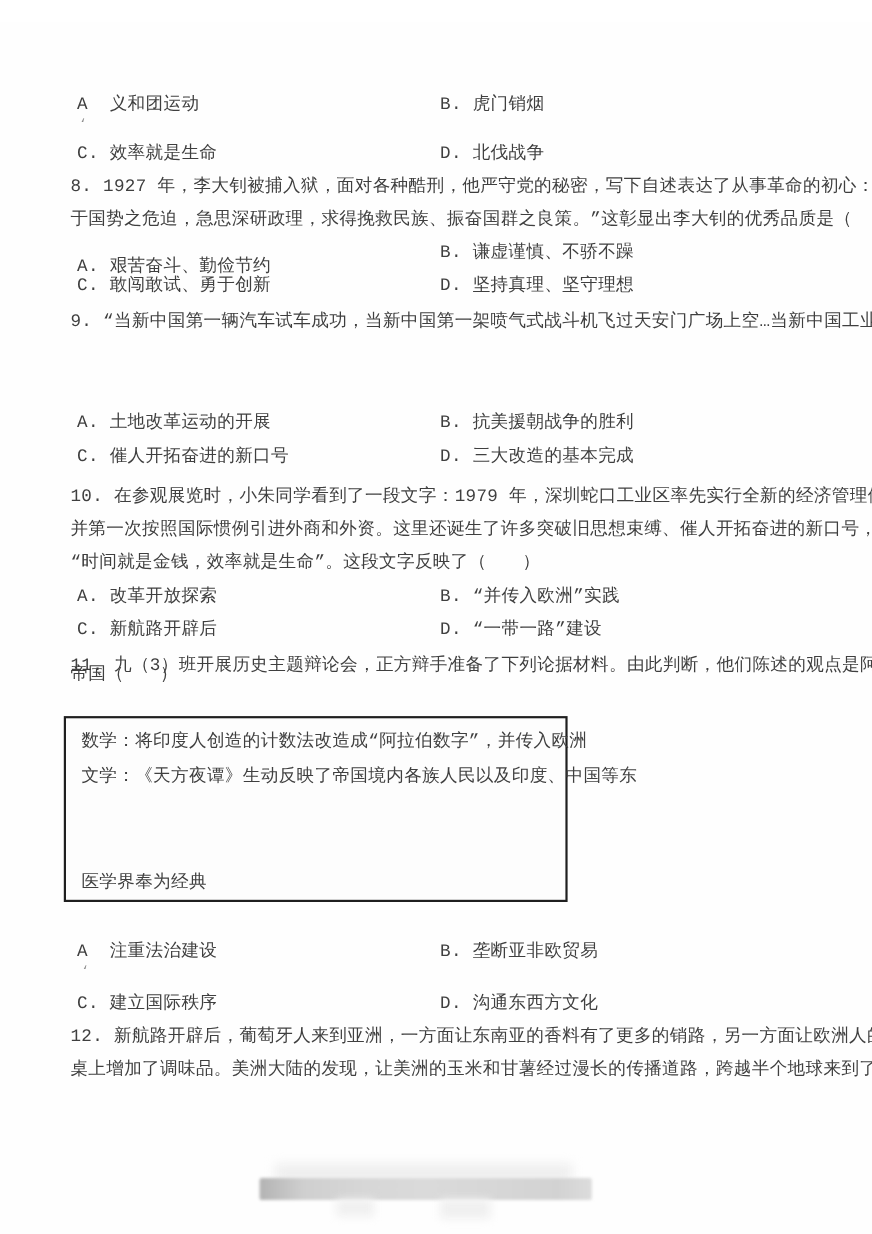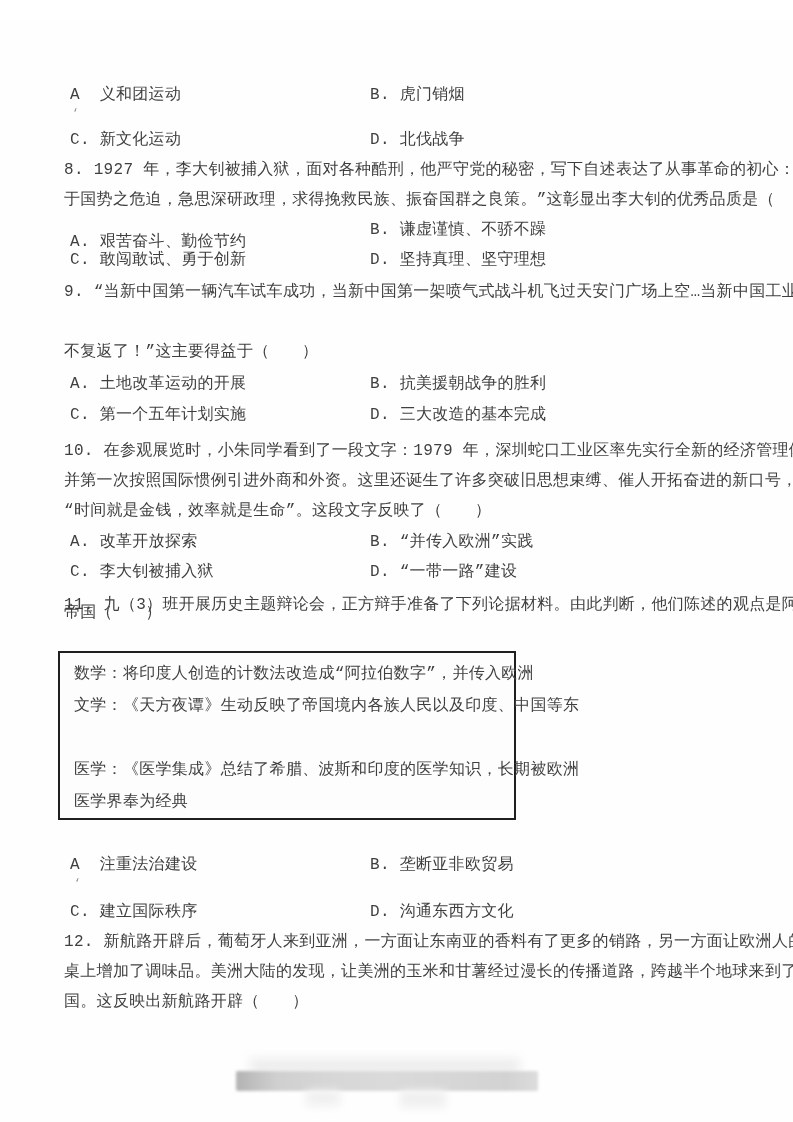--- a/index.html
+++ b/index.html
@@ -13,21 +13,21 @@
     margin-top:20px;
   }
   .line{
     position:absolute;
     font-size:16px;
     line-height:18px;
     white-space:pre;
     letter-spacing:0.3px;
   }
   .opt-left{left:70px;}
-  .opt-right{left:370px;}
+  .opt-right{left:400px;}
   .para{left:64px;}
   .stray{
     position:absolute;
     font-size:11px;
     color:#8a8a8a;
     line-height:10px;
   }
   .material-box{
     position:absolute;
     left:58px;top:631px;
@@ -71,63 +71,60 @@
   }
 </style>
 </head>
 <body>
 
 <div class="page">
 
   <div class="line opt-left" style="top:66px">A  义和团运动</div>
   <div class="line opt-right" style="top:66px">B. 虎门销烟</div>
   <div class="stray" style="left:72px;top:88px">‘</div>
-  <div class="line opt-left" style="top:111px">C. 新文化运动</div>
+  <div class="line opt-left" style="top:111px">C. 效率就是生命</div>
   <div class="line opt-right" style="top:111px">D. 北伐战争</div>
 
   <div class="line para" style="top:141px">8. 1927 年，李大钊被捕入狱，面对各种酷刑，他严守党的秘密，写下自述表达了从事革命的初心：“钊感</div>
   <div class="line para" style="top:171px">于国势之危迫，急思深研政理，求得挽救民族、振奋国群之良策。”这彰显出李大钊的优秀品质是（　　）</div>
   <div class="line opt-left" style="top:213px">A. 艰苦奋斗、勤俭节约</div>
   <div class="line opt-right" style="top:201px">B. 谦虚谨慎、不骄不躁</div>
   <div class="line opt-left" style="top:231px">C. 敢闯敢试、勇于创新</div>
   <div class="line opt-right" style="top:231px">D. 坚持真理、坚守理想</div>
 
   <div class="line para" style="top:263px">9. “当新中国第一辆汽车试车成功，当新中国第一架喷气式战斗机飞过天安门广场上空…当新中国工业无</div>
-  <div class="line para" style="top:323px">不复返了！”这主要得益于（　　）</div>
   <div class="line opt-left" style="top:355px">A. 土地改革运动的开展</div>
   <div class="line opt-right" style="top:355px">B. 抗美援朝战争的胜利</div>
-  <div class="line opt-left" style="top:386px">C. 第一个五年计划实施</div>
+  <div class="line opt-left" style="top:386px">C. 催人开拓奋进的新口号</div>
   <div class="line opt-right" style="top:386px">D. 三大改造的基本完成</div>
 
   <div class="line para" style="top:422px">10. 在参观展览时，小朱同学看到了一段文字：1979 年，深圳蛇口工业区率先实行全新的经济管理体制，</div>
   <div class="line para" style="top:452px">并第一次按照国际惯例引进外商和外资。这里还诞生了许多突破旧思想束缚、催人开拓奋进的新口号，如</div>
   <div class="line para" style="top:482px">“时间就是金钱，效率就是生命”。这段文字反映了（　　）</div>
   <div class="line opt-left" style="top:513px">A. 改革开放探索</div>
   <div class="line opt-right" style="top:513px">B. “并传入欧洲”实践</div>
-  <div class="line opt-left" style="top:543px">C. 李大钊被捕入狱</div>
+  <div class="line opt-left" style="top:543px">C. 新航路开辟后</div>
   <div class="line opt-right" style="top:543px">D. “一带一路”建设</div>
 
   <div class="line para" style="top:576px">11. 九（3）班开展历史主题辩论会，正方辩手准备了下列论据材料。由此判断，他们陈述的观点是阿拉伯</div>
   <div class="line para" style="top:584px">帝国（　　）</div>
 
   <div class="material-box">
     <div class="box-line" style="top:12px">数学：将印度人创造的计数法改造成“阿拉伯数字”，并传入欧洲</div>
     <div class="box-line" style="top:44px">文学：《天方夜谭》生动反映了帝国境内各族人民以及印度、中国等东</div>
-    <div class="box-line" style="top:108px">医学：《医学集成》总结了希腊、波斯和印度的医学知识，长期被欧洲</div>
     <div class="box-line" style="top:140px">医学界奉为经典</div>
   </div>
 
   <div class="line opt-left" style="top:836px">A  注重法治建设</div>
   <div class="line opt-right" style="top:836px">B. 垄断亚非欧贸易</div>
   <div class="stray" style="left:74px;top:858px">‘</div>
   <div class="line opt-left" style="top:883px">C. 建立国际秩序</div>
   <div class="line opt-right" style="top:883px">D. 沟通东西方文化</div>
 
   <div class="line para" style="top:913px">12. 新航路开辟后，葡萄牙人来到亚洲，一方面让东南亚的香料有了更多的销路，另一方面让欧洲人的餐</div>
   <div class="line para" style="top:943px">桌上增加了调味品。美洲大陆的发现，让美洲的玉米和甘薯经过漫长的传播道路，跨越半个地球来到了中</div>
-  <div class="line para" style="top:973px">国。这反映出新航路开辟（　　）</div>
 
   <div class="watermark-halo"></div>
   <div class="watermark"></div>
   <div class="watermark-blob-1"></div>
   <div class="watermark-blob-2"></div>
 
 </div>
 
 </body></html>

